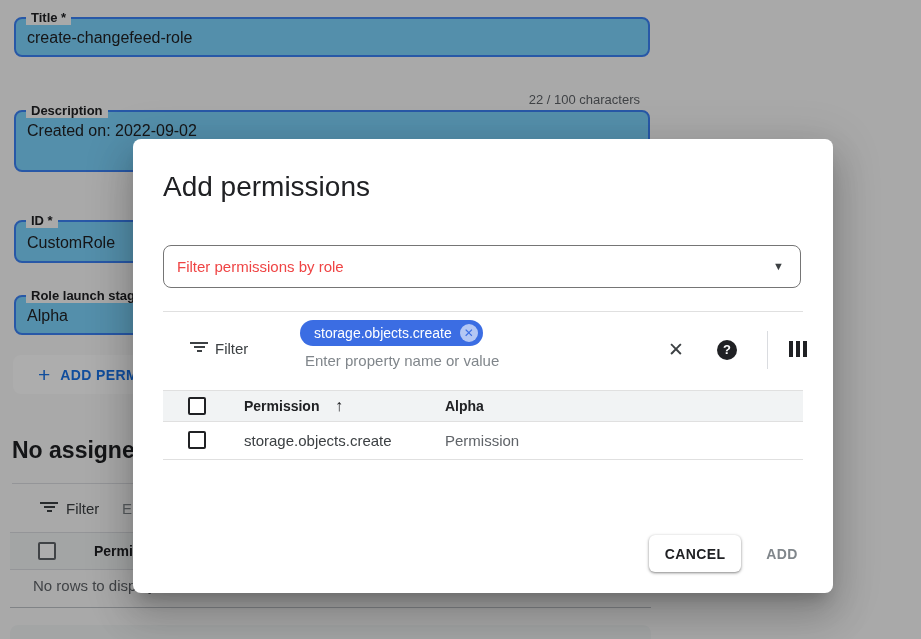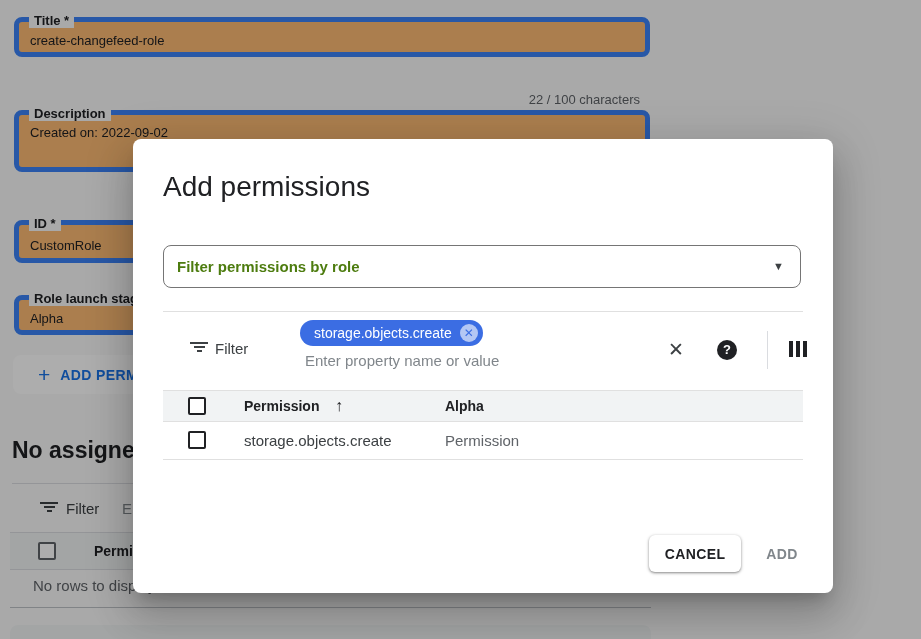--- a/index.html
+++ b/index.html
@@ -1,22 +1,22 @@
 <!DOCTYPE html>
 <html><head>
 <meta charset="utf-8">
 <style>
   * { margin:0; padding:0; box-sizing:border-box; }
   html,body { background:#e0e0e0; }
   body { font-family:"Liberation Sans","DejaVu Sans",sans-serif; }
   #stage { position:relative; width:921px; height:639px; overflow:hidden; background:#fafafa; }
-  .fld { position:absolute; border:5px solid #3b82f6; border-radius:8px; background:#fdba74; }
+  .fld { position:absolute; border:2px solid #3b82f6; border-radius:8px; background:#7dd3fc; }
   .fld .flabel { position:absolute; top:-9px; left:10px; padding:0 5px; background:#fafafa;
                  font-size:13px; font-weight:700; color:#202124; white-space:nowrap; }
-  .fld .fvalue { display:block; padding-left:11px; font-size:13px; color:#202124; white-space:nowrap; }
+  .fld .fvalue { display:block; padding-left:11px; font-size:16px; color:#202124; white-space:nowrap; }
   .counter { position:absolute; font-size:13px; color:#5f6368; text-align:right;margin-top:28px; }
   .heading { position:absolute; font-size:23px; font-weight:700; color:#202124; white-space:nowrap; }
   .hr { position:absolute; height:1px; background:#dadce0; }
   .addperm { position:absolute; display:flex; align-items:center; gap:10px; padding-left:25px;
              background:#fff; border:none; border-radius:8px; cursor:pointer; }
   .addperm .plus { font-size:21px; font-weight:400; color:#1a73e8; line-height:1; }
   .addperm .aplabel { font-size:14px; font-weight:700; letter-spacing:.4px; color:#1a73e8; white-space:nowrap; }
 
   .funnel { position:absolute; width:18px; height:14px; }
   .funnel i { display:block; height:2px; background:#3c4043; margin:0 auto 2px auto; }
@@ -35,21 +35,21 @@
   
   #scrim { position:absolute; inset:0; background:rgba(0,0,0,0.32); z-index:5; }
 
   
   #dialog { position:absolute; left:133px; top:139px; width:700px; height:454px; background:#fff;
             border-radius:8px; z-index:10;
             box-shadow:0 11px 15px -7px rgba(0,0,0,.2), 0 24px 38px 3px rgba(0,0,0,.14), 0 9px 46px 8px rgba(0,0,0,.12); }
   .dlg-title { position:absolute; left:30px; top:32px; font-size:28px; font-weight:400; color:#202124; }
   .role-select { position:absolute; left:30px; top:106px; width:638px; height:43px; border:1px solid #757575;
                  border-radius:8px; cursor:pointer; }
-  .role-select .sel-text { position:absolute; left:13px; top:0; line-height:41px; font-size:15px; color:#4d7c0f;font-weight:bold; }
+  .role-select .sel-text { position:absolute; left:13px; top:0; line-height:41px; font-size:15px; color:#ef4444; }
   .role-select .caret { position:absolute; right:16px; top:0; line-height:41px; font-size:11px; color:#3c4043; }
 
   .toolbar { position:absolute; left:30px; top:172px; width:640px; height:64px; border-top:1px solid #e0e0e0; }
   .chip { position:absolute; left:137px; top:8px; height:26px; display:inline-flex; align-items:center; gap:8px;
           padding:0 5px 0 14px; border-radius:13px; background:#3b6de3; cursor:pointer; }
   .chip .chip-label { font-size:14px; color:#fff; white-space:nowrap; }
   .chip .chip-x { width:18px; height:18px; border-radius:50%; background:rgba(255,255,255,.62);
                   color:#3b6de3; font-size:12px; font-weight:700; line-height:18px; text-align:center; cursor:pointer; }
   .tb-input { position:absolute; left:142px; top:40px; width:330px; border:none; outline:none; background:transparent;
               font-family:inherit; font-size:15px; color:#202124; }

